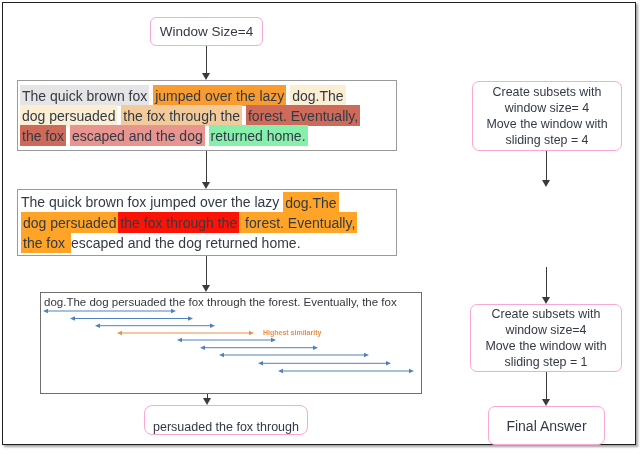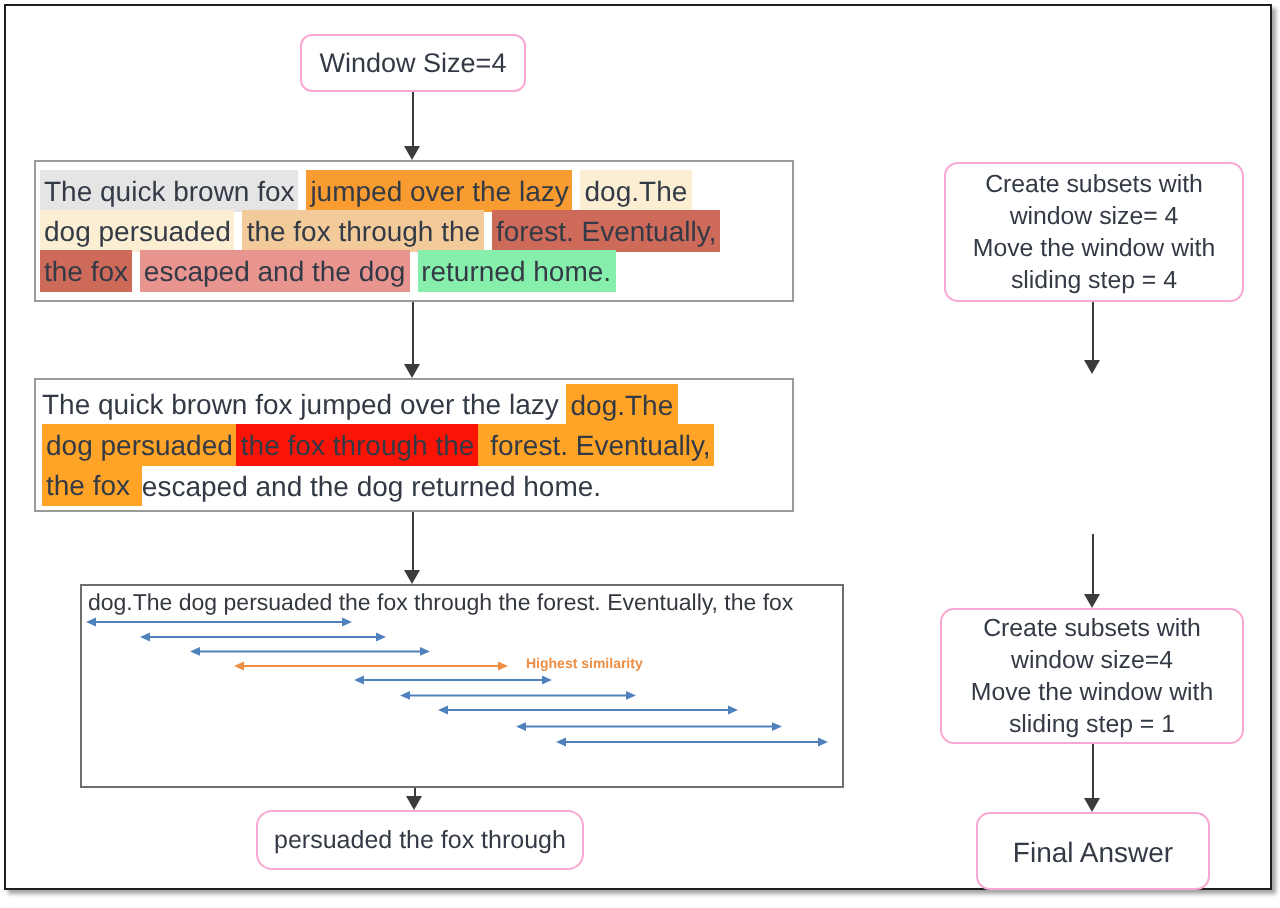--- a/index.html
+++ b/index.html
@@ -30,21 +30,21 @@
   #box3{left:17px;top:292px;width:382px;height:102px;border-color:#6e6e6e;margin-left:23px;}
   #box3 .sentence{
     position:absolute;left:3px;top:3px;font-size:11.5px;white-space:nowrap;color:#33383f;
   }
   #box3 svg{position:absolute;left:0;top:0;}
   .sim-label{
     position:absolute;left:222px;top:36px;font-size:7px;font-weight:bold;
     color:#ed8e44;white-space:nowrap;
   }
   #window-box{left:150px;top:17px;width:113px;height:29px;border-radius:6px;font-size:13.5px;}
-  #result-box{left:128px;top:405px;width:164px;height:30px;border-radius:8px;font-size:12.5px;}
+  #result-box{left:144px;top:405px;width:164px;height:30px;border-radius:8px;font-size:12.5px;justify-content:flex-end;}
   #step1{left:472px;top:81px;width:150px;height:70px;}
   #step2{left:471px;top:187px;width:151px;height:80px;}
   #step3{left:470px;top:304px;width:152px;height:68px;}
   #final-box{left:488px;top:406px;width:117px;height:39px;font-size:14px;}
   
   .vconn{position:absolute;width:1px;background:#3b3b3b;}
   .vconn::after{
     content:"";position:absolute;left:-4px;bottom:-7px;width:0;height:0;
     border-left:4.5px solid transparent;border-right:4.5px solid transparent;
     border-top:7px solid #3b3b3b;

